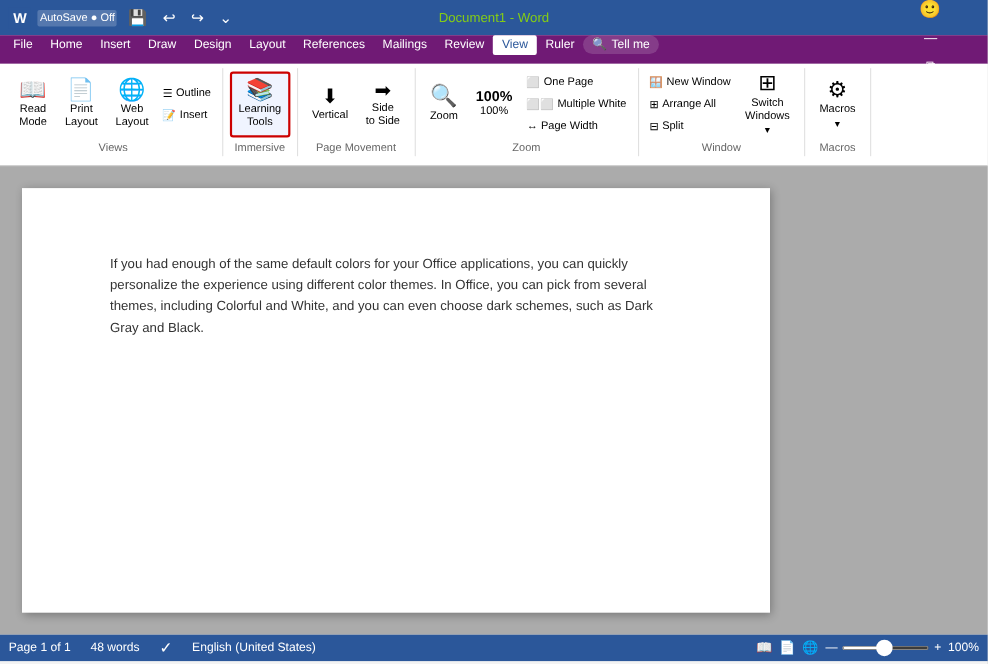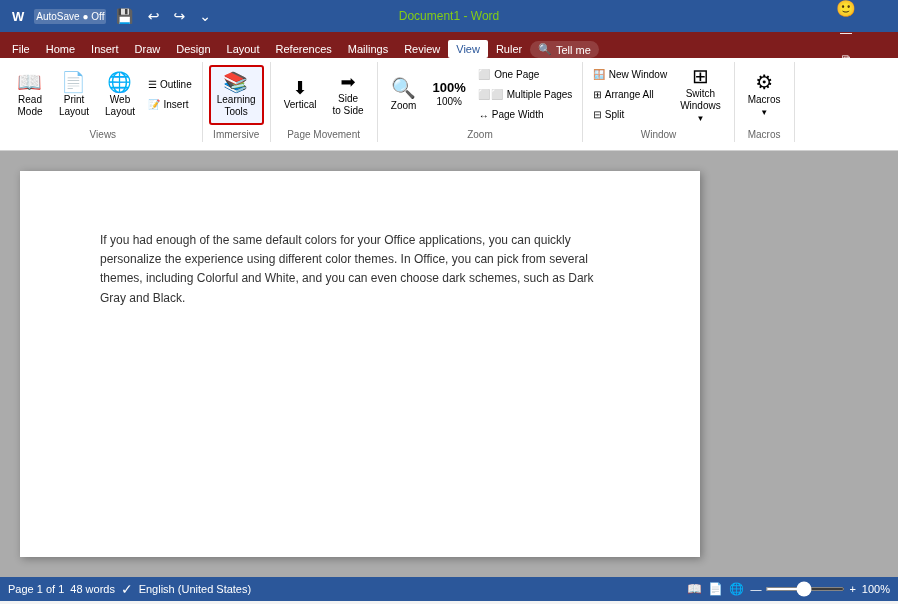--- a/index.html
+++ b/index.html
@@ -18,24 +18,24 @@
     .title-bar-left { display: flex; align-items: center; gap: 6px; }
     .title-bar-center { position: absolute; left: 50%; transform: translateX(-50%); color: #84cc16; font-size: 12px; }
     .title-bar-right { display: flex; align-items: center; gap: 4px; margin-left: auto; flex-direction: column; }
     .autosave-btn { background: rgba(255,255,255,0.2); border: none; color: white; font-size: 10px; padding: 2px 2px; cursor: pointer; border-radius: 2px; }
     .toolbar-icon { color: white; font-size: 14px; cursor: pointer; padding: 2px 4px; }
     .win-btn { color: white; font-size: 12px; cursor: pointer; padding: 4px 8px; }
     .user-name { color: white; font-size: 11px; margin-right: 8px; }
 
     
     .menu-bar {
-      background: #7f1d1d;
+      background: #701a75;
       height: 26px;
       display: flex;
-      align-items: flex-end;
+      align-items: flex-start;
       padding: 0 4px;
       color: white;
     }
     .menu-item {
       padding: 3px 8px;
       cursor: pointer;
       font-size: 11px;
       color: white;
       border-radius: 2px;
     }
@@ -149,21 +149,21 @@
     .status-bar {
       background: #2b579a;
       height: 24px;
       display: flex;
       align-items: center;
       padding: 0 8px;
       justify-content: space-between;
       color: white;
       font-size: 11px;
     }
-    .status-left { display: flex; align-items: center; gap: 6px; }
+    .status-left { display: flex; align-items: center; gap: 18px; }
     .status-right { display: flex; align-items: center; gap: 6px; }
     .zoom-slider { display: flex; align-items: center; gap: 4px; }
     .zoom-slider input[type="range"] { width: 80px; height: 4px; accent-color: white; }
 
     .share-btn {
       background: white;
       color: #2b579a;
       border: none;
       padding: 3px 10px;
       font-size: 11px;
@@ -307,21 +307,21 @@
           <span class="btn-icon" style="font-size:13px;font-weight:bold;">100%</span>
           <span class="btn-label">100%</span>
         </div>
         <div style="display:flex;flex-direction:column;gap:2px;height:60px;justify-content:center;">
           <div class="ribbon-btn-small">
             <span>⬜</span>
             <span>One Page</span>
           </div>
           <div class="ribbon-btn-small">
             <span>⬜⬜</span>
-            <span>Multiple Pages</span>
+            <span>Multiple White</span>
           </div>
           <div class="ribbon-btn-small">
             <span>↔</span>
             <span>Page Width</span>
           </div>
         </div>
       </div>
       <div class="ribbon-group-label">Zoom</div>
     </div>
 

